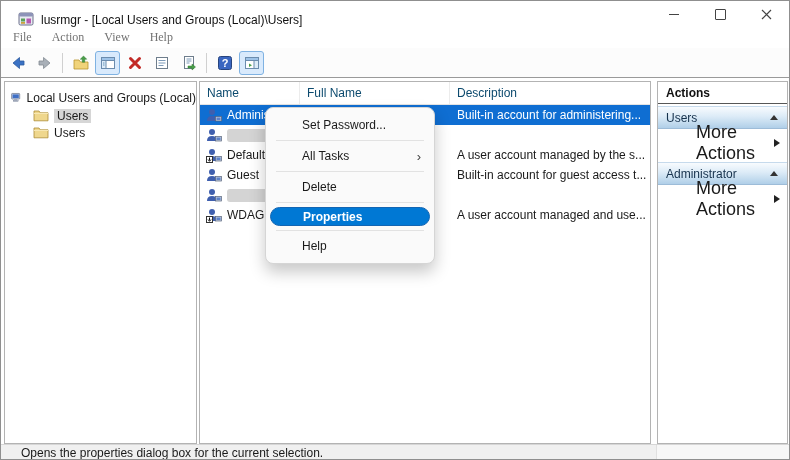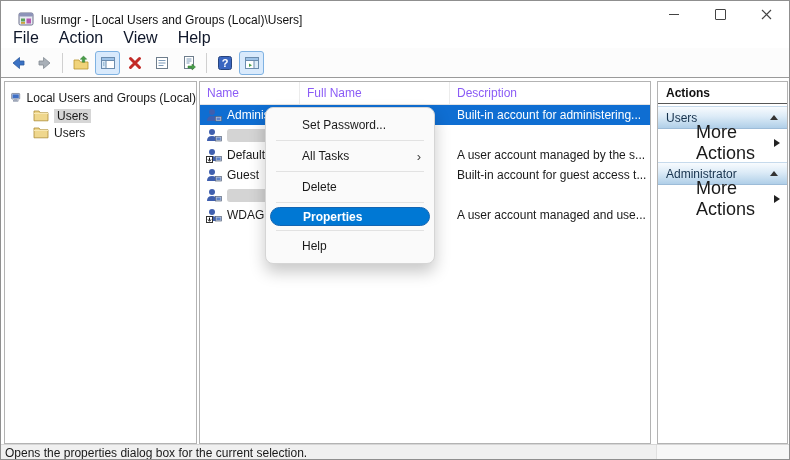--- a/index.html
+++ b/index.html
@@ -9,21 +9,21 @@
   .titlebar{position:absolute;left:0;top:0;width:100%;height:26px;background:#ffffff;display:flex;align-items:flex-end;}
   .title-icon{margin-left:17px;width:17px;height:16px;flex:0 0 auto;}
   .title-text{margin-left:6px;font-size:12px;color:#111;white-space:nowrap;}
   .win-controls{position:absolute;right:0;top:0;height:26px;display:flex;}
   .win-btn{width:46px;height:26px;display:flex;align-items:center;justify-content:center;}
   .glyph-min{width:10px;height:0;border-top:1px solid #444;}
   .glyph-max{width:9px;height:9px;border:1px solid #444;border-radius:1px;}
 
   
   .menubar{position:absolute;left:0;top:26px;width:100%;height:21px;background:#ffffff;display:flex;align-items:center;border-bottom:1px solid #e6e6e6;}
-  .menu-item{padding:2px 10px;font-size:16px;color:#0f172a;}
+  .menu-item{padding:2px 10px;font-size:12px;color:#737373;font-family:Liberation Serif, serif;}
   .menu-item:first-child{margin-left:2px;}
 
   
   .toolbar{position:absolute;left:0;top:47px;width:100%;height:30px;background:#fcfcfc;border-bottom:1px solid #9a9a9a;display:flex;align-items:center;padding-left:3px;box-sizing:border-box;}
   .tbtn{width:25px;height:24px;display:flex;align-items:center;justify-content:center;border:1px solid transparent;border-radius:3px;margin:0 1px;box-sizing:border-box;}
   .tbtn.toggled{background:#d9eafc;border-color:#7fb2e2;}
   .tsep{width:1px;height:20px;background:#d0d0d0;margin:0 4px;}
 
   
   .panel{position:absolute;background:#ffffff;border:1px solid #b3b3b3;box-sizing:border-box;}
@@ -32,21 +32,21 @@
   #actions-panel{left:656px;top:80px;width:131px;height:363px;}
 
   
   .tree-row{display:flex;align-items:center;height:17px;font-size:12px;color:#1a1a1a;white-space:nowrap;}
   .tree-root{margin:7px 0 1px 6px;}
   .tree-child{margin-left:28px;height:17px;}
   .tree-label{margin-left:5px;}
   .tree-label.selected{background:#d6d6d6;padding:0 3px;}
 
   
-  .list-header{display:flex;height:22px;border-bottom:1px solid #e4e4e4;align-items:center;font-size:12px;color:#8b5cf6;}
+  .list-header{display:flex;height:22px;border-bottom:1px solid #e4e4e4;align-items:center;font-size:12px;color:#0c4a6e;}
   .hcell{padding-left:7px;box-sizing:border-box;height:100%;display:flex;align-items:center;border-right:1px solid #ececec;}
   .c-name{width:100px;flex:0 0 auto;}
   .c-full{width:150px;flex:0 0 auto;}
   .c-desc{flex:1;border-right:none;}
   .lrow{display:flex;align-items:center;height:20px;font-size:12px;color:#1a1a1a;white-space:nowrap;}
   .lrow .cell{overflow:hidden;white-space:nowrap;}
   .lrow .c-name{display:flex;align-items:center;padding-left:6px;box-sizing:border-box;}
   .lrow .c-desc{padding-left:7px;box-sizing:border-box;}
   .lrow.selected{background:#0f6ed2;color:#ffffff;}
   .row-icon{width:16px;height:15px;margin-right:5px;flex:0 0 auto;}
@@ -56,21 +56,21 @@
   
   .actions-title{height:21px;display:flex;align-items:center;padding-left:8px;font-size:12px;font-weight:bold;color:#111;border-bottom:1px solid #565656;}
   .section-bar{height:21px;margin-top:2px;display:flex;align-items:center;padding:0 8px;font-size:12px;color:#16324d;background:linear-gradient(to bottom,#f8fbfe 0%,#dcebf7 45%,#b0cfe8 100%);border-top:1px solid #c6daec;border-bottom:1px solid #9dbcd8;position:relative;}
   .collapse-arrow{position:absolute;right:9px;width:0;height:0;border-left:4px solid transparent;border-right:4px solid transparent;border-bottom:5px solid #333;}
   .more-row{height:22px;display:flex;align-items:center;padding-left:38px;font-size:18px;color:#1a1a1a;position:relative;margin-top:3px;}
   .more-arrow{position:absolute;right:7px;width:0;height:0;border-top:4px solid transparent;border-bottom:4px solid transparent;border-left:6px solid #222;}
   .section-gap{height:6px;}
 
   
   .statusbar{position:absolute;left:0;top:443px;width:100%;height:17px;background:#f0f0f0;border-top:1px solid #d6d6d6;display:flex;align-items:center;font-size:12px;color:#1a1a1a;box-sizing:border-box;}
-  .status-text{margin-left:4px;white-space:nowrap;}
+  .status-text{margin-left:20px;white-space:nowrap;}
   .status-seg{position:absolute;left:655px;top:0;width:135px;height:100%;background:#f7f7f7;border-left:1px solid #e0e0e0;}
 
   
   #ctx-menu{position:absolute;left:264px;top:106px;width:168px;background:#fafafa;border:1px solid #d5d5d5;border-radius:8px;box-shadow:0 8px 16px rgba(0,0,0,.22);padding:6px 0;z-index:50;}
   .ctx-item{height:22px;display:flex;align-items:center;padding-left:36px;font-size:12px;color:#1a1a1a;position:relative;}
   .ctx-item .chev{position:absolute;right:13px;font-size:13px;color:#444;}
   .ctx-item.highlight{margin:0 4px;padding-left:32px;background:#0078d4;border:1px solid #1265b3;border-radius:10px;color:#fff;font-weight:bold;height:19px;box-sizing:border-box;}
   .ctx-sep{height:1px;background:#e2e2e2;margin:4px 10px;}
 </style>
 </head>

